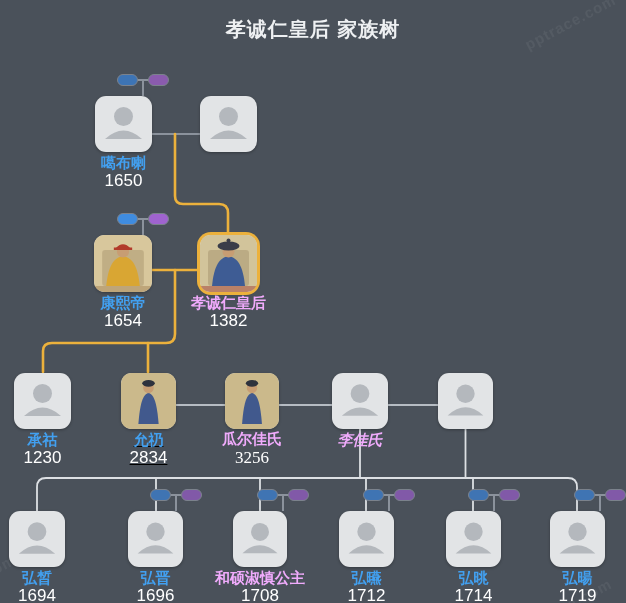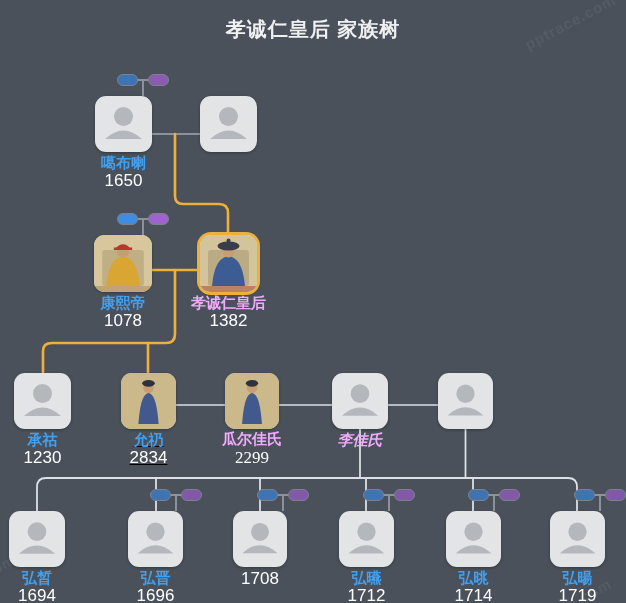--- a/index.html
+++ b/index.html
@@ -98,21 +98,21 @@
           <rect x="8" y="15" width="41" height="36" rx="3" fill="rgba(60,35,10,0.15)"></rect>
           <rect x="0" y="51" width="57" height="6" fill="rgba(130,85,40,0.30)"></rect>
           <path d="M28.5 21 C19 23 14 31 12 51 L45 51 C43 31 38 23 28.5 21 Z" fill="#d9a633"></path>
           <circle cx="28.5" cy="16.5" r="6" fill="#c79d73"></circle>
           <path d="M21 13.5 Q28.5 5 36 13.5 Z" fill="#b23b2b"></path>
           <rect x="19.5" y="12.5" width="18" height="2.5" fill="#b23b2b"></rect>
         </svg>
       </div>
       <div class="plabel" style="left:123px;top:294px;">
         <div class="pname blue">康熙帝</div>
-        <div class="pyear">1078</div>
+        <div class="pyear">1654</div>
       </div>
       <div class="node hl" style="left:200px;top:235px;width:57px;height:57px;">
         <svg viewBox="0 0 57 57" width="100%" height="100%" preserveAspectRatio="none">
           <rect x="0" y="0" width="57" height="57" fill="#d2c49b"></rect>
           <rect x="8" y="15" width="41" height="36" rx="3" fill="rgba(60,35,10,0.15)"></rect>
           <rect x="0" y="51" width="57" height="6" fill="rgba(165,75,60,0.55)"></rect>
           <path d="M28.5 21 C19 23 14 31 12 51 L45 51 C43 31 38 23 28.5 21 Z" fill="#3e5c94"></path>
           <circle cx="28.5" cy="16.5" r="6" fill="#c79d73"></circle>
           <ellipse cx="28.5" cy="11" rx="11" ry="4.5" fill="#3a3d49"></ellipse>
           <circle cx="28.5" cy="5.5" r="2" fill="#3a3d49"></circle>
@@ -147,21 +147,21 @@
       <div class="node" style="left:225px;top:373px;width:54px;height:56px;">
         <svg viewBox="0 0 57 57" width="100%" height="100%" preserveAspectRatio="none">
           <rect x="0" y="0" width="57" height="57" fill="#cbb98b"></rect>
           <path d="M28.5 20 C23.5 22 20 27 18 52 L39 52 C37 27 33.5 22 28.5 20 Z" fill="#41598d"></path>
           <circle cx="28.5" cy="15" r="5.5" fill="#c79d73"></circle>
           <ellipse cx="28.5" cy="10.5" rx="6.5" ry="3.5" fill="#2e323d"></ellipse>
         </svg>
       </div>
       <div class="plabel" style="left:252px;top:431px;font-family:Liberation Serif, serif;">
         <div class="pname pink">瓜尔佳氏</div>
-        <div class="pyear">2299</div>
+        <div class="pyear">3256</div>
       </div>
       <div class="node" style="left:332px;top:373px;width:56px;height:56px;">
         <svg viewBox="0 0 57 56" width="100%" height="100%">
           <circle cx="28.5" cy="20.5" r="9.5" fill="#b4b8bd"></circle>
           <path d="M10 43 Q28.5 26 47 43 Z" fill="#b4b8bd"></path>
         </svg>
       </div>
       <div class="plabel" style="left:360px;top:431px;font-style:italic;">
         <div class="pname pink">李佳氏</div>
       </div>
@@ -203,20 +203,21 @@
         <div class="pill" style="left:257px;top:489px;background:#3f74b3;"></div>
         <div class="pill" style="left:288px;top:489px;background:#8159a8;"></div>
       </div>
       <div class="node" style="left:233px;top:511px;width:54px;height:56px;">
         <svg viewBox="0 0 57 56" width="100%" height="100%">
           <circle cx="28.5" cy="20.5" r="9.5" fill="#b4b8bd"></circle>
           <path d="M10 43 Q28.5 26 47 43 Z" fill="#b4b8bd"></path>
         </svg>
       </div>
       <div class="plabel" style="left:260px;top:569px;">
+        <div class="pname pink">和硕淑慎公主</div>
         <div class="pyear">1708</div>
       </div>
       <div>
         <div class="pillline" style="left:383px;top:494px;width:12px;"></div>
         <div class="pillstub" style="left:388px;top:495px;height:16px;"></div>
         <div class="pill" style="left:363px;top:489px;background:#3f74b3;"></div>
         <div class="pill" style="left:394px;top:489px;background:#8159a8;"></div>
       </div>
       <div class="node" style="left:339px;top:511px;width:55px;height:56px;">
         <svg viewBox="0 0 57 56" width="100%" height="100%">

